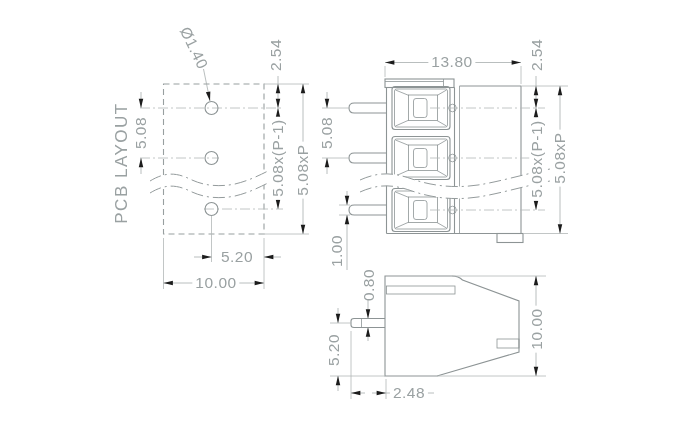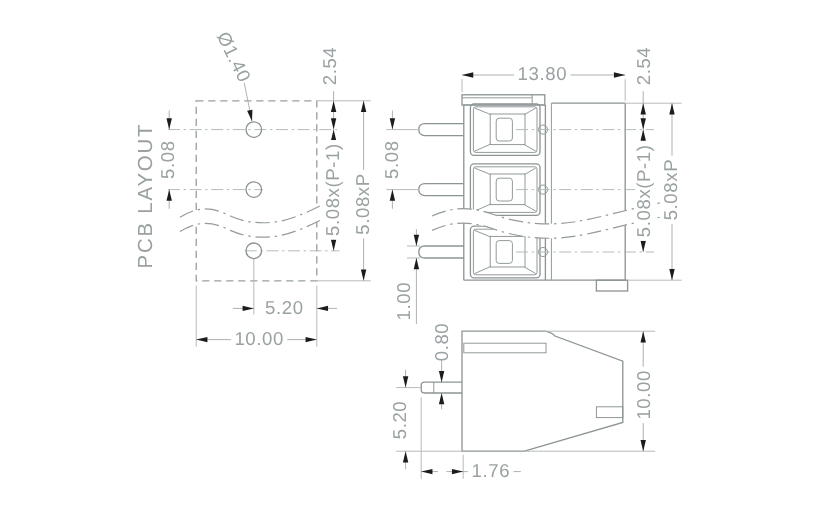--- a/index.html
+++ b/index.html
@@ -188,16 +188,16 @@
 
 <div class="lbl bg" style="left:452px;top:62px;text-align:right;">13.80</div>
 <div class="lbl v bg" style="left:327px;top:133px;">5.08</div>
 <div class="lbl v" style="left:337px;top:251px;">1.00</div>
 <div class="lbl v" style="left:537px;top:55px;">2.54</div>
 <div class="lbl v bg" style="left:537px;top:159px;">5.08x(P-1)</div>
 <div class="lbl v bg" style="left:560px;top:158px;">5.08xP</div>
 
 <div class="lbl v" style="left:369px;top:285px;">0.80</div>
 <div class="lbl v" style="left:334px;top:350px;">5.20</div>
-<div class="lbl bg" style="left:409px;top:393px;">1.76</div>
+<div class="lbl bg" style="left:409px;top:393px;">2.48</div>
 <div class="lbl v bg" style="left:537px;top:329px;">10.00</div>
 
 </div>
 
 </body></html>

